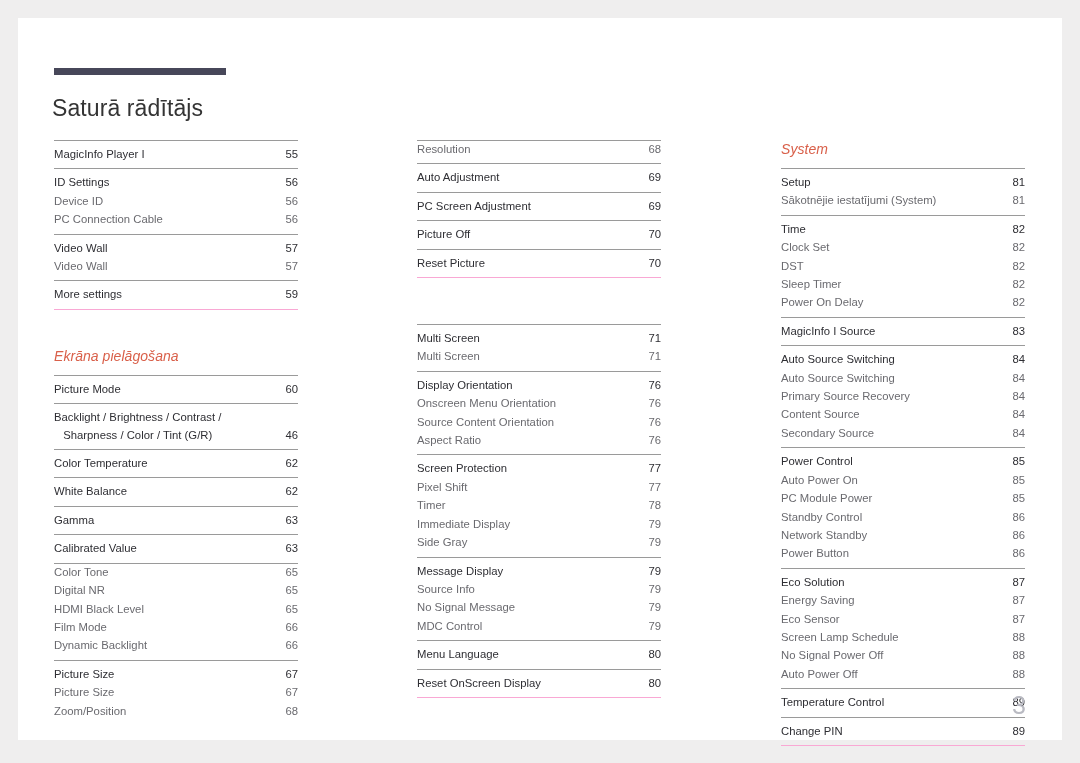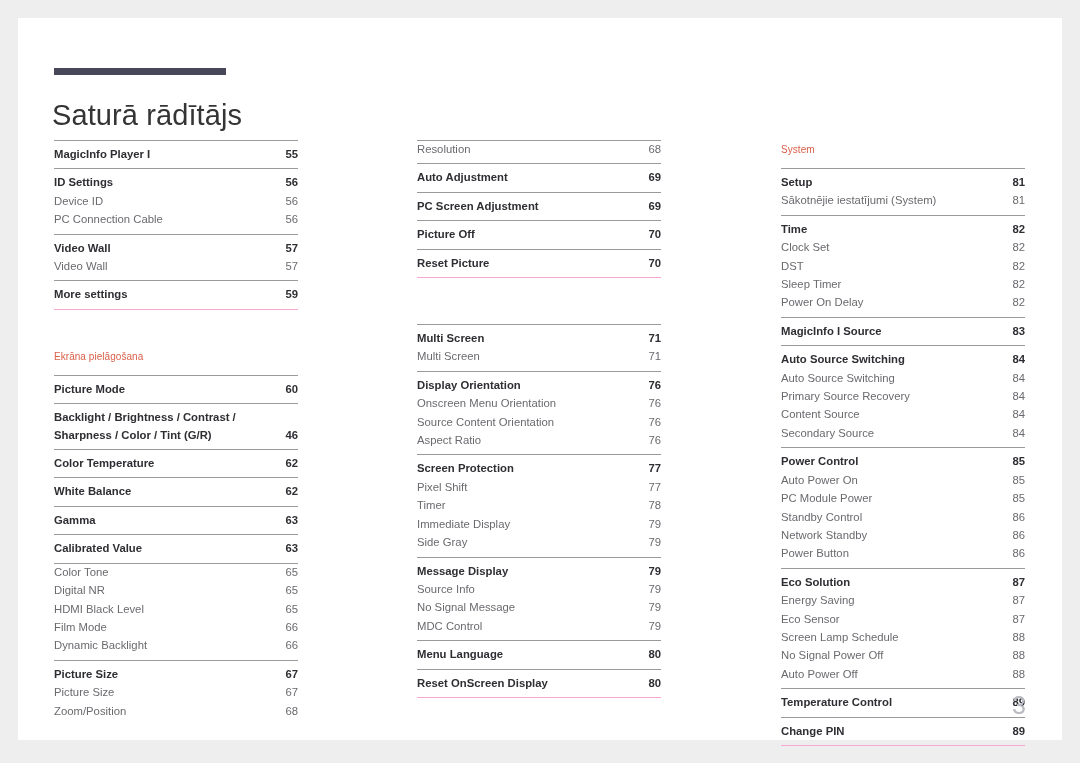--- a/index.html
+++ b/index.html
@@ -30,45 +30,46 @@
     left: 36px;
     top: 50px;
     width: 172px;
     height: 7px;
     background: #474759;
   }
   #page-title {
     position: absolute;
     left: 34px;
     top: 62px;
-    font-size: 29px;
+    font-size: 23px;
     font-weight: 400;
     color: #343434;
     letter-spacing: 0.1px;
     white-space: nowrap;
   }
 
   
   .column {
     position: absolute;
     top: 122px;
     width: 244px;
   }
   #col-1 { left: 36px; }
   #col-2 { left: 399px; }
   #col-3 { left: 763px; }
 
   
   .section-heading {
-    font-size: 10px;
+    font-size: 14px;
     color: #d9604a;
     font-weight: 400;
     letter-spacing: 0.05px;
     line-height: 19px;
     white-space: nowrap;
+    font-style: italic;
   }
 
   
   .toc-group {
     border-top: 1px solid #9a9a9a;
   }
   .toc-group.last-of-block {
     border-bottom: 1px solid #f9a8d4;
   }
 
@@ -87,21 +88,22 @@
     line-height: 17.4px;
     flex: 0 0 auto;
     text-align: right;
     padding-left: 8px;
   }
 
   
   .toc-row.main .toc-label,
   .toc-row.main .toc-page {
     color: #2e2e33;
-    font-weight: 700;
+    font-weight: 400;
+    text-align: center;
   }
   
   .toc-row.sub .toc-label,
   .toc-row.sub .toc-page {
     color: #6a6a6f;
     font-weight: 400;
   }
 
   .toc-row.main { padding-top: 5px; padding-bottom: 1px; }
   .toc-row.sub  { padding-top: 0px;  padding-bottom: 1px; }

